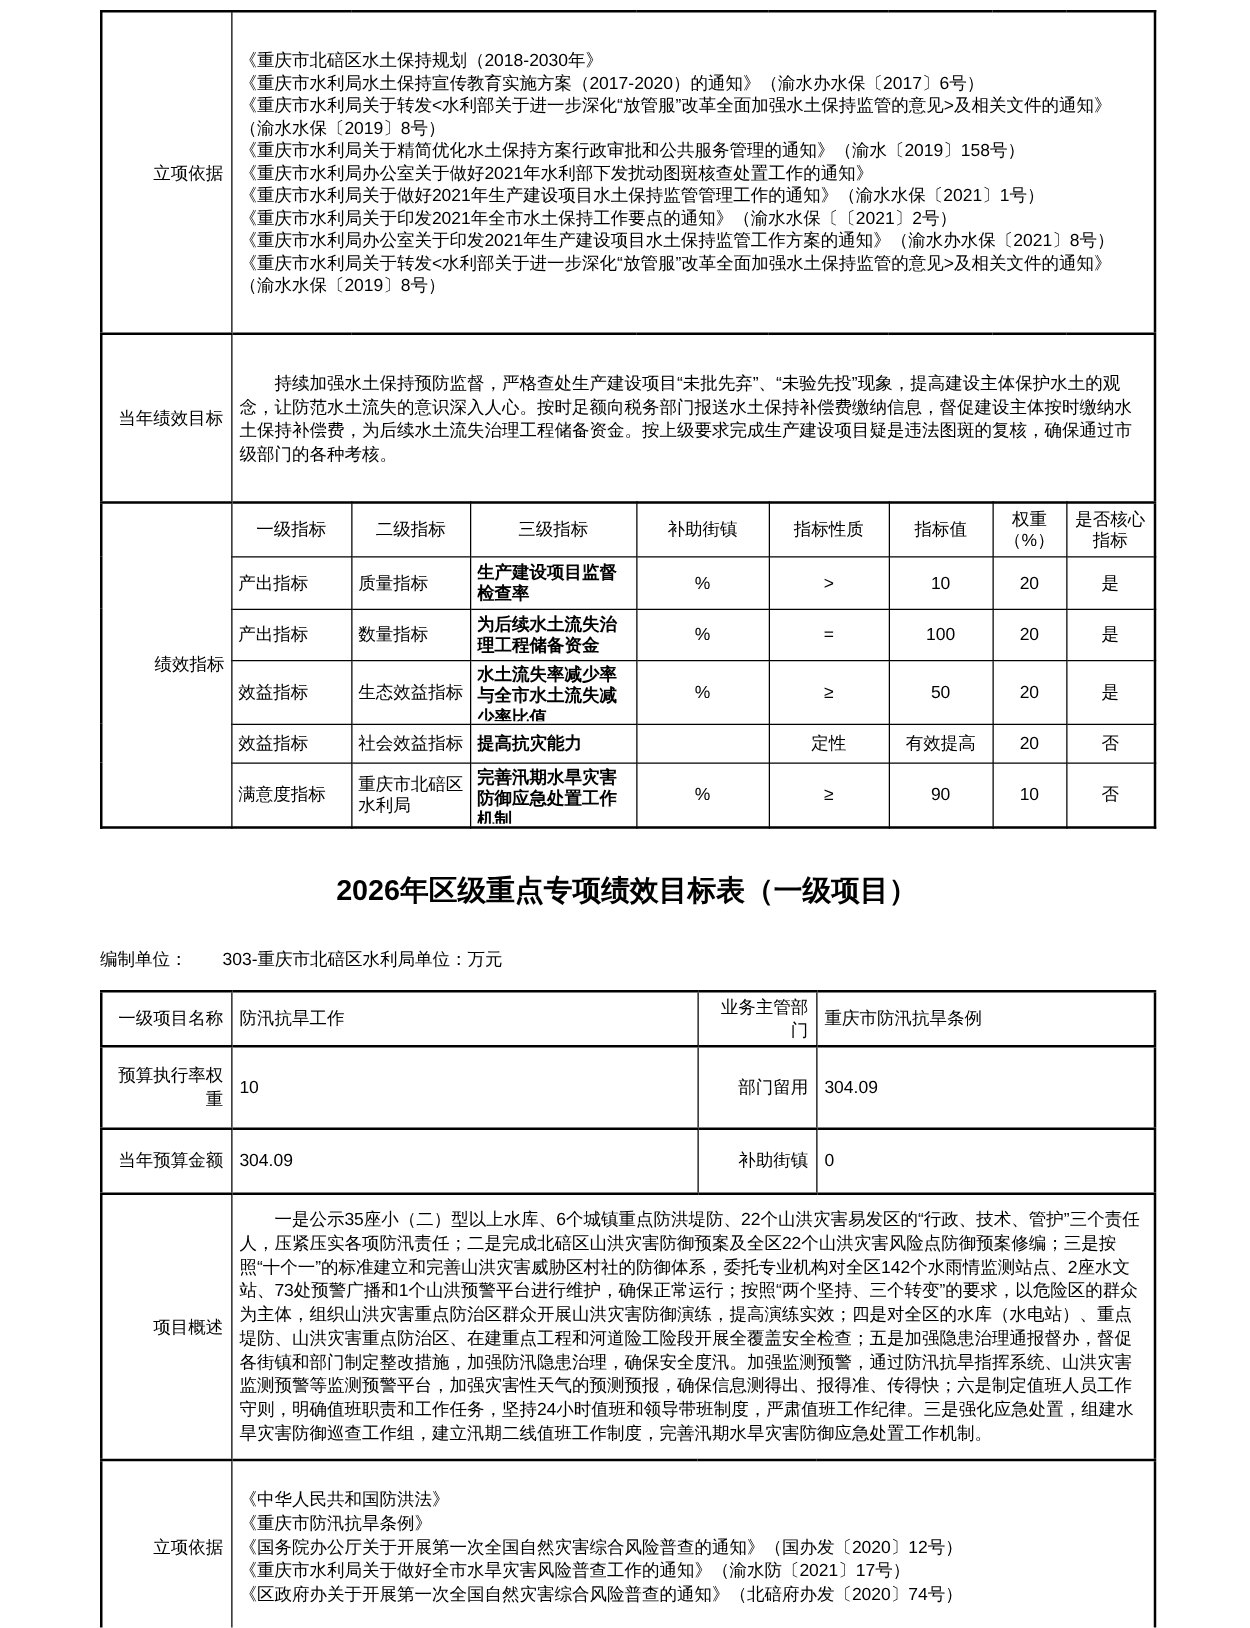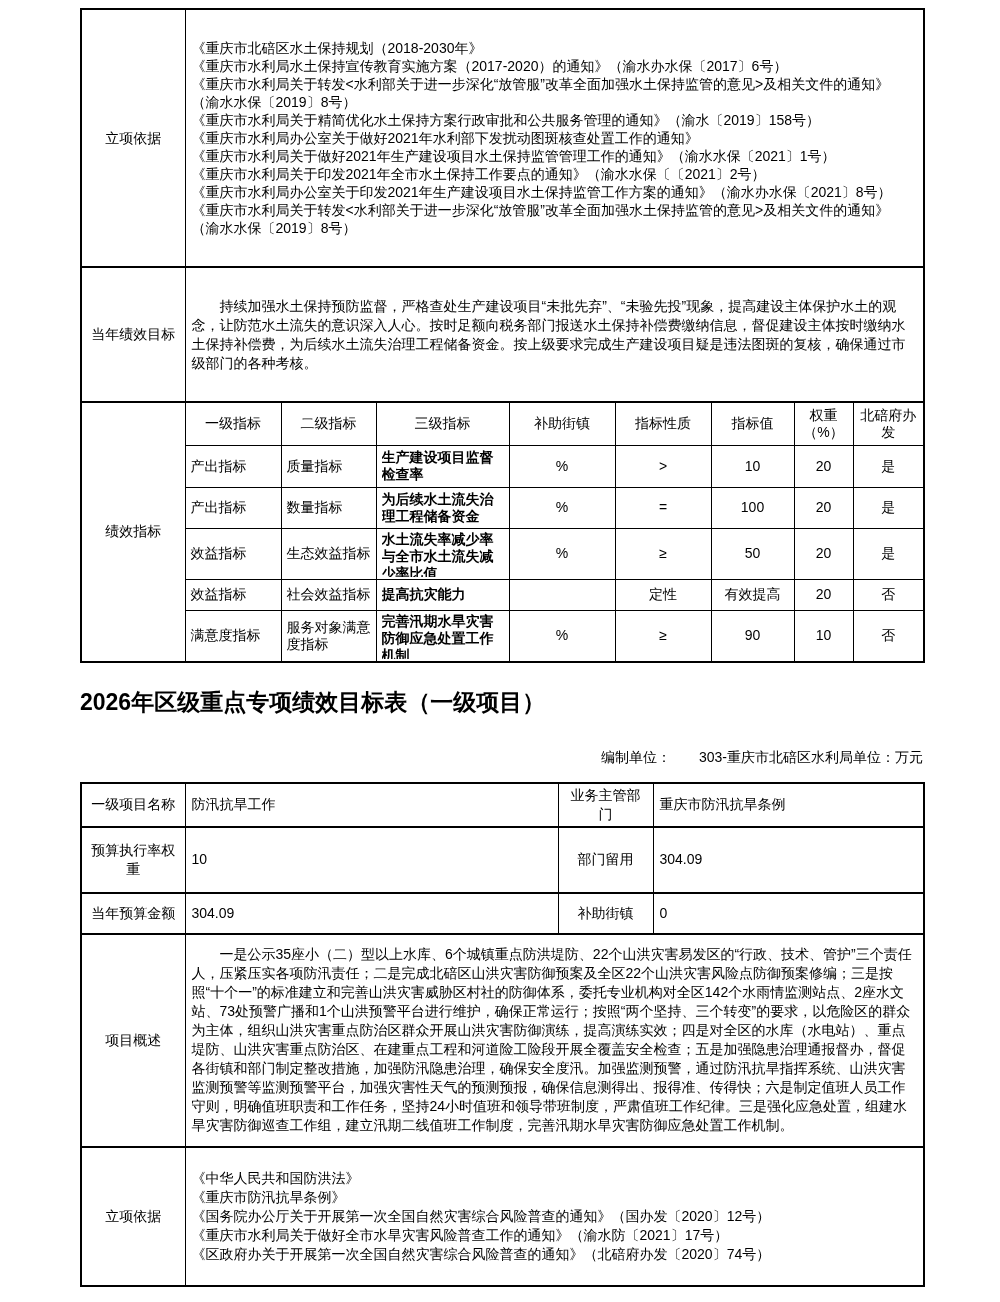--- a/index.html
+++ b/index.html
@@ -5,49 +5,49 @@
   html,body{margin:0;padding:0;background:#fff;}
   body{width:1000px;height:1302px;color:#000;
        font-family:"Liberation Sans","DejaVu Sans",sans-serif;}
   .page{margin:8px 0 0 80px;width:843px;}
   table{border-collapse:collapse;table-layout:fixed;width:843px;background:#fff;}
   td,th{border:1px solid #000;padding:2px 6px;vertical-align:middle;
         font-size:14px;font-weight:normal;overflow:hidden;word-break:break-all;line-height:19px;}
   
   .t1{border:2px solid #000;}
   .t1 tr.major > td{border-bottom-width:2px;}
-  .rowlabel{text-align:center;}
+  .rowlabel{text-align:right;}
   .pre{white-space:pre-wrap;}
   .content{text-align:left;}
   .indent{text-indent:2em;}
   .lh18{line-height:18px;border-radius:14px;}
   
   .t1 .ind td{line-height:17px;padding:2px 5px;}
   .t1 .ind .c{text-align:center;}
   .clip{max-height:46px;overflow:hidden;font-weight:bold;}
   .hdr{text-align:center;white-space:pre-line;}
   
   .r-basis1{height:258px;}
   .r-goal{height:135px;}
   .r-indhdr{height:43px;}
   .r-i1{height:42px;}
   .r-i2{height:41px;}
   .r-i3{height:40px;}
   .r-i4{height:31px;}
   .r-i5{height:42px;}
   
-  .title{margin-top:24px;text-align:left;font-size:23px;font-weight:bold;line-height:30px;}
-  .meta{margin-top:30px;display:flex;justify-content:flex-end;font-size:14px;line-height:20px;width:843px;}
+  .title{margin-top:34px;text-align:center;font-size:23px;font-weight:bold;line-height:30px;}
+  .meta{margin-top:30px;display:flex;justify-content:flex-start;font-size:14px;line-height:20px;width:843px;}
   .meta .val{margin-left:28px;}
   
   .t2{margin-top:15px;border:2px solid #000;}
   .t2 td{border-width:2px 1px;}
   .r-p1{height:42px;margin-top:16px;}
   .r-p2{height:66px;}
-  .r-p3{height:41px;}
+  .r-p3{height:52px;}
   .r-over{height:213px;}
   .r-basis2{height:139px;}
 </style>
 </head>
 <body>
 
 <div class="page">
 
   <table class="t1">
     <colgroup>
@@ -80,21 +80,21 @@
     <tr class="ind r-indhdr">
       <td class="rowlabel" rowspan="6">绩效指标</td>
       <td class="hdr">一级指标</td>
       <td class="hdr">二级指标</td>
       <td class="hdr">三级指标</td>
       <td class="hdr">补助街镇</td>
       <td class="hdr">指标性质</td>
       <td class="hdr">指标值</td>
       <td class="hdr">权重
 （%）</td>
-      <td class="hdr">北碚府办发</td>
+      <td class="hdr">是否核心指标</td>
     </tr>
     <tr class="ind r-i1">
       <td>产出指标</td>
       <td>质量指标</td>
       <td>
             <div class="clip">生产建设项目监督检查率</div>
           </td>
       <td class="c">%</td>
       <td class="c">&gt;</td>
       <td class="c">10</td>
@@ -132,21 +132,21 @@
             <div class="clip">提高抗灾能力</div>
           </td>
       <td class="c"></td>
       <td class="c">定性</td>
       <td class="c">有效提高</td>
       <td class="c">20</td>
       <td class="c">否</td>
     </tr>
     <tr class="ind r-i5">
       <td>满意度指标</td>
-      <td>服务对象满意度指标</td>
+      <td>重庆市北碚区水利局</td>
       <td>
             <div class="clip">完善汛期水旱灾害防御应急处置工作机制</div>
           </td>
       <td class="c">%</td>
       <td class="c">≥</td>
       <td class="c">90</td>
       <td class="c">10</td>
       <td class="c">否</td>
     </tr>
   </tbody>

